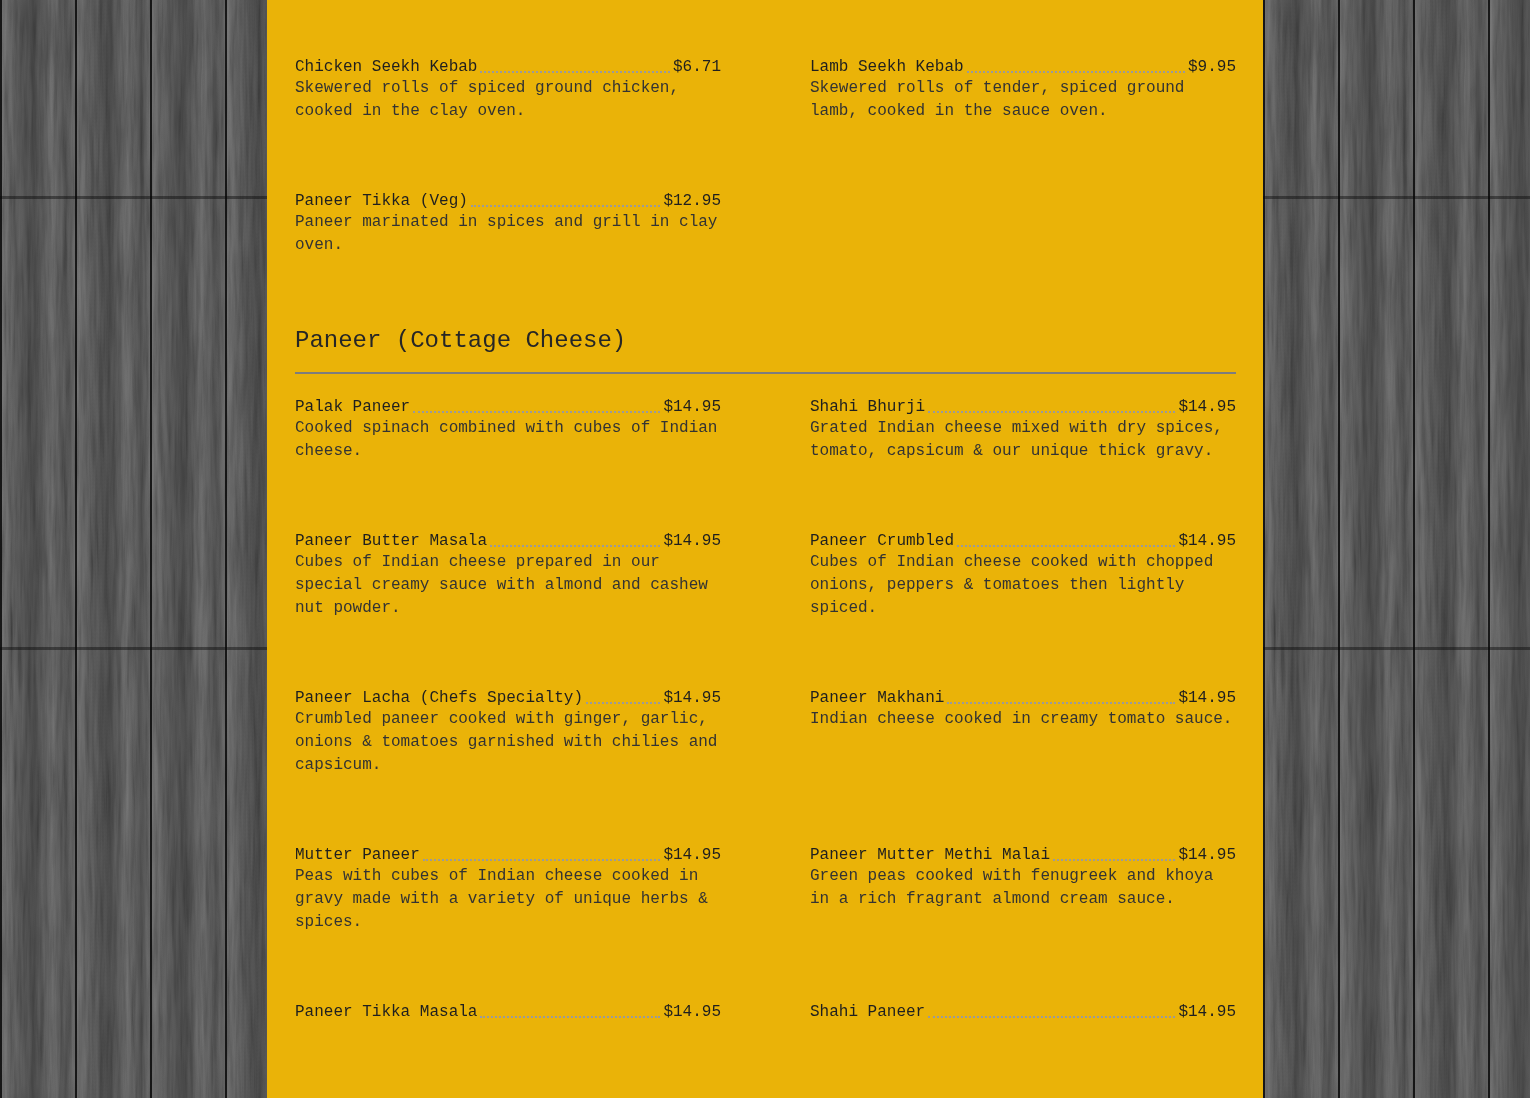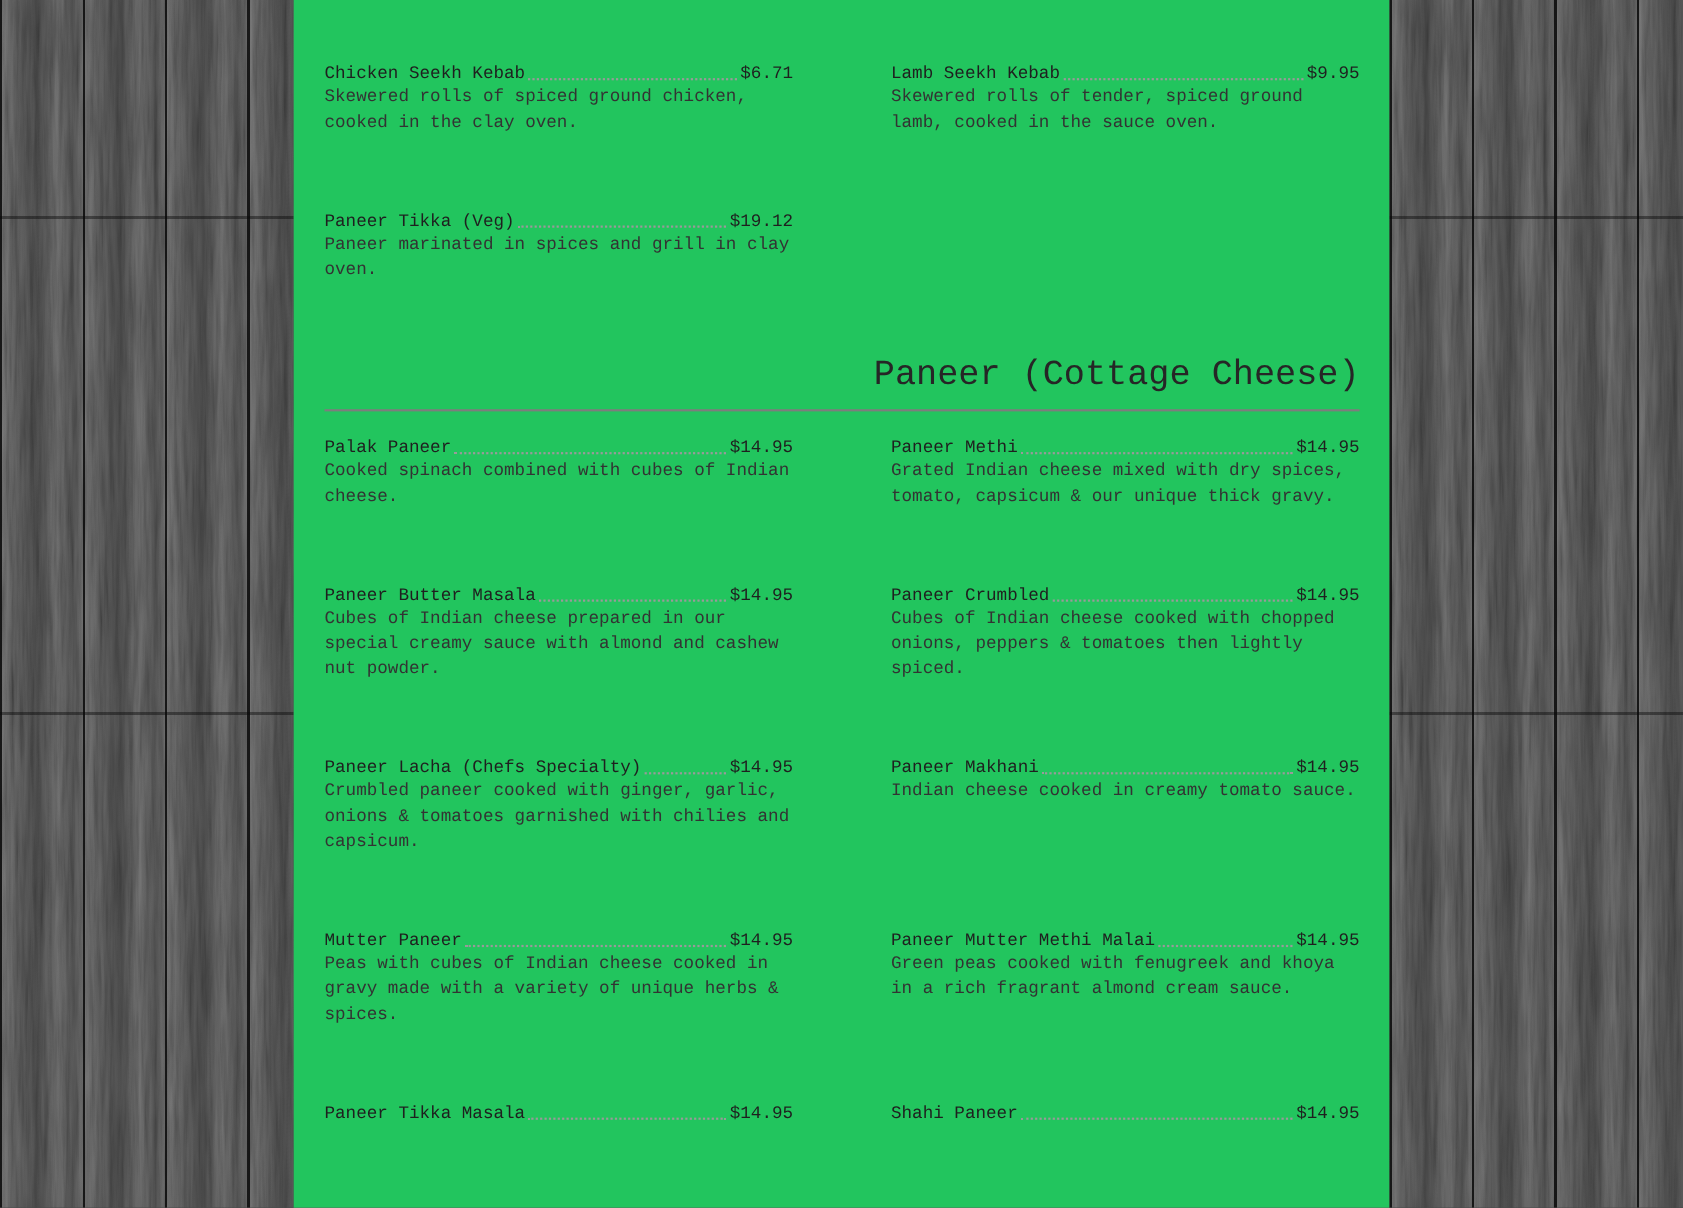--- a/index.html
+++ b/index.html
@@ -34,21 +34,21 @@
   .wood-right { right: 0; }
   .grain {
     position: absolute; inset: 0; width: 100%; height: 100%;
     mix-blend-mode: overlay; opacity: 0.55;
   }
 
   
   .content {
     position: absolute; left: 267px; top: 0;
     width: 996px; height: 100%;
-    background: #22c55e;
+    background: #eab308;
     box-sizing: border-box;
     padding: 58px 27px 0 28px;
   }
 
   .menu-row {
     display: grid;
     grid-template-columns: 426px 426px;
     column-gap: 89px;
     margin-bottom: 69px;
   }
@@ -66,22 +66,22 @@
     min-width: 12px;
   }
   .item-desc {
     margin: 0 0 0 0;
     font-size: 16px; line-height: 23px;
     color: #333333;
   }
 
   .section-heading {
     margin: 28px 0 16px 0;
-    font-size: 32px; line-height: 30px;
-    font-weight: 400; color: #262626; text-align: right;
+    font-size: 24px; line-height: 30px;
+    font-weight: 400; color: #262626;
   }
   .section-rule {
     border: none; border-top: 2px solid #7d7d7d;
     margin: 14px 0 24px 0;
   }
   .menu-section:first-child { margin-top: 0; }
 </style>
 </head>
 <body>
 
@@ -130,21 +130,21 @@
       <span class="item-price">$9.95</span>
     </div>
     <p class="item-desc">Skewered rolls of tender, spiced ground lamb, cooked in the sauce oven.</p>
   </article>
 </div>
           <div class="menu-row">
   <article class="item">
     <div class="item-head">
       <span class="item-name">Paneer Tikka (Veg)</span>
       <span class="leader"></span>
-      <span class="item-price">$19.12</span>
+      <span class="item-price">$12.95</span>
     </div>
     <p class="item-desc">Paneer marinated in spices and grill in clay oven.</p>
   </article>
 <div></div>
           </div>
         </div>
   </section>
 
   <section class="menu-section">
     <h2 class="section-heading">Paneer (Cottage Cheese)</h2>
@@ -155,21 +155,21 @@
     <div class="item-head">
       <span class="item-name">Palak Paneer</span>
       <span class="leader"></span>
       <span class="item-price">$14.95</span>
     </div>
     <p class="item-desc">Cooked spinach combined with cubes of Indian cheese.</p>
   </article>
 
   <article class="item">
     <div class="item-head">
-      <span class="item-name">Paneer Methi</span>
+      <span class="item-name">Shahi Bhurji</span>
       <span class="leader"></span>
       <span class="item-price">$14.95</span>
     </div>
     <p class="item-desc">Grated Indian cheese mixed with dry spices, tomato, capsicum &amp; our unique thick gravy.</p>
   </article>
 </div>
           <div class="menu-row">
   <article class="item">
     <div class="item-head">
       <span class="item-name">Paneer Butter Masala</span>

